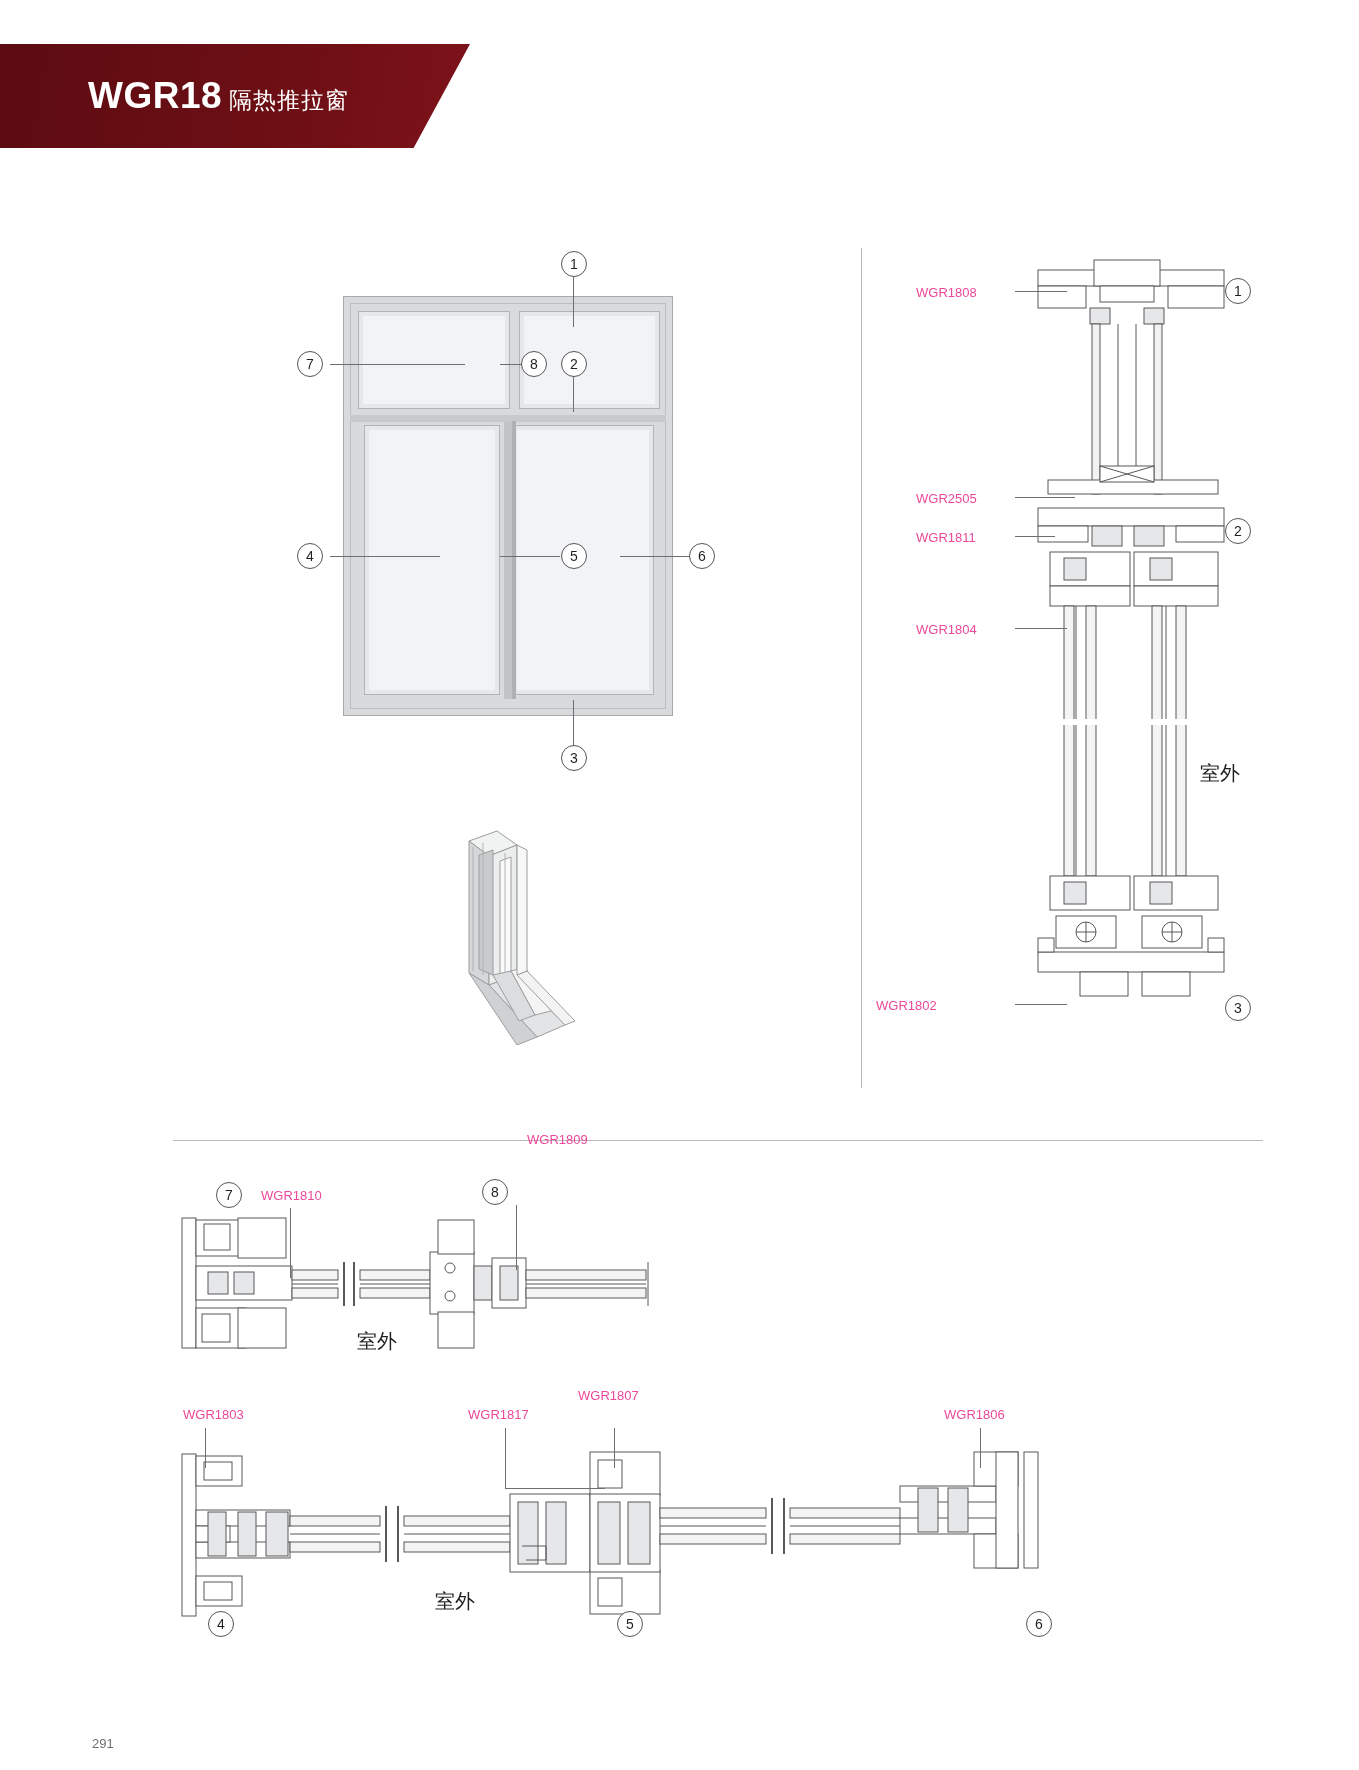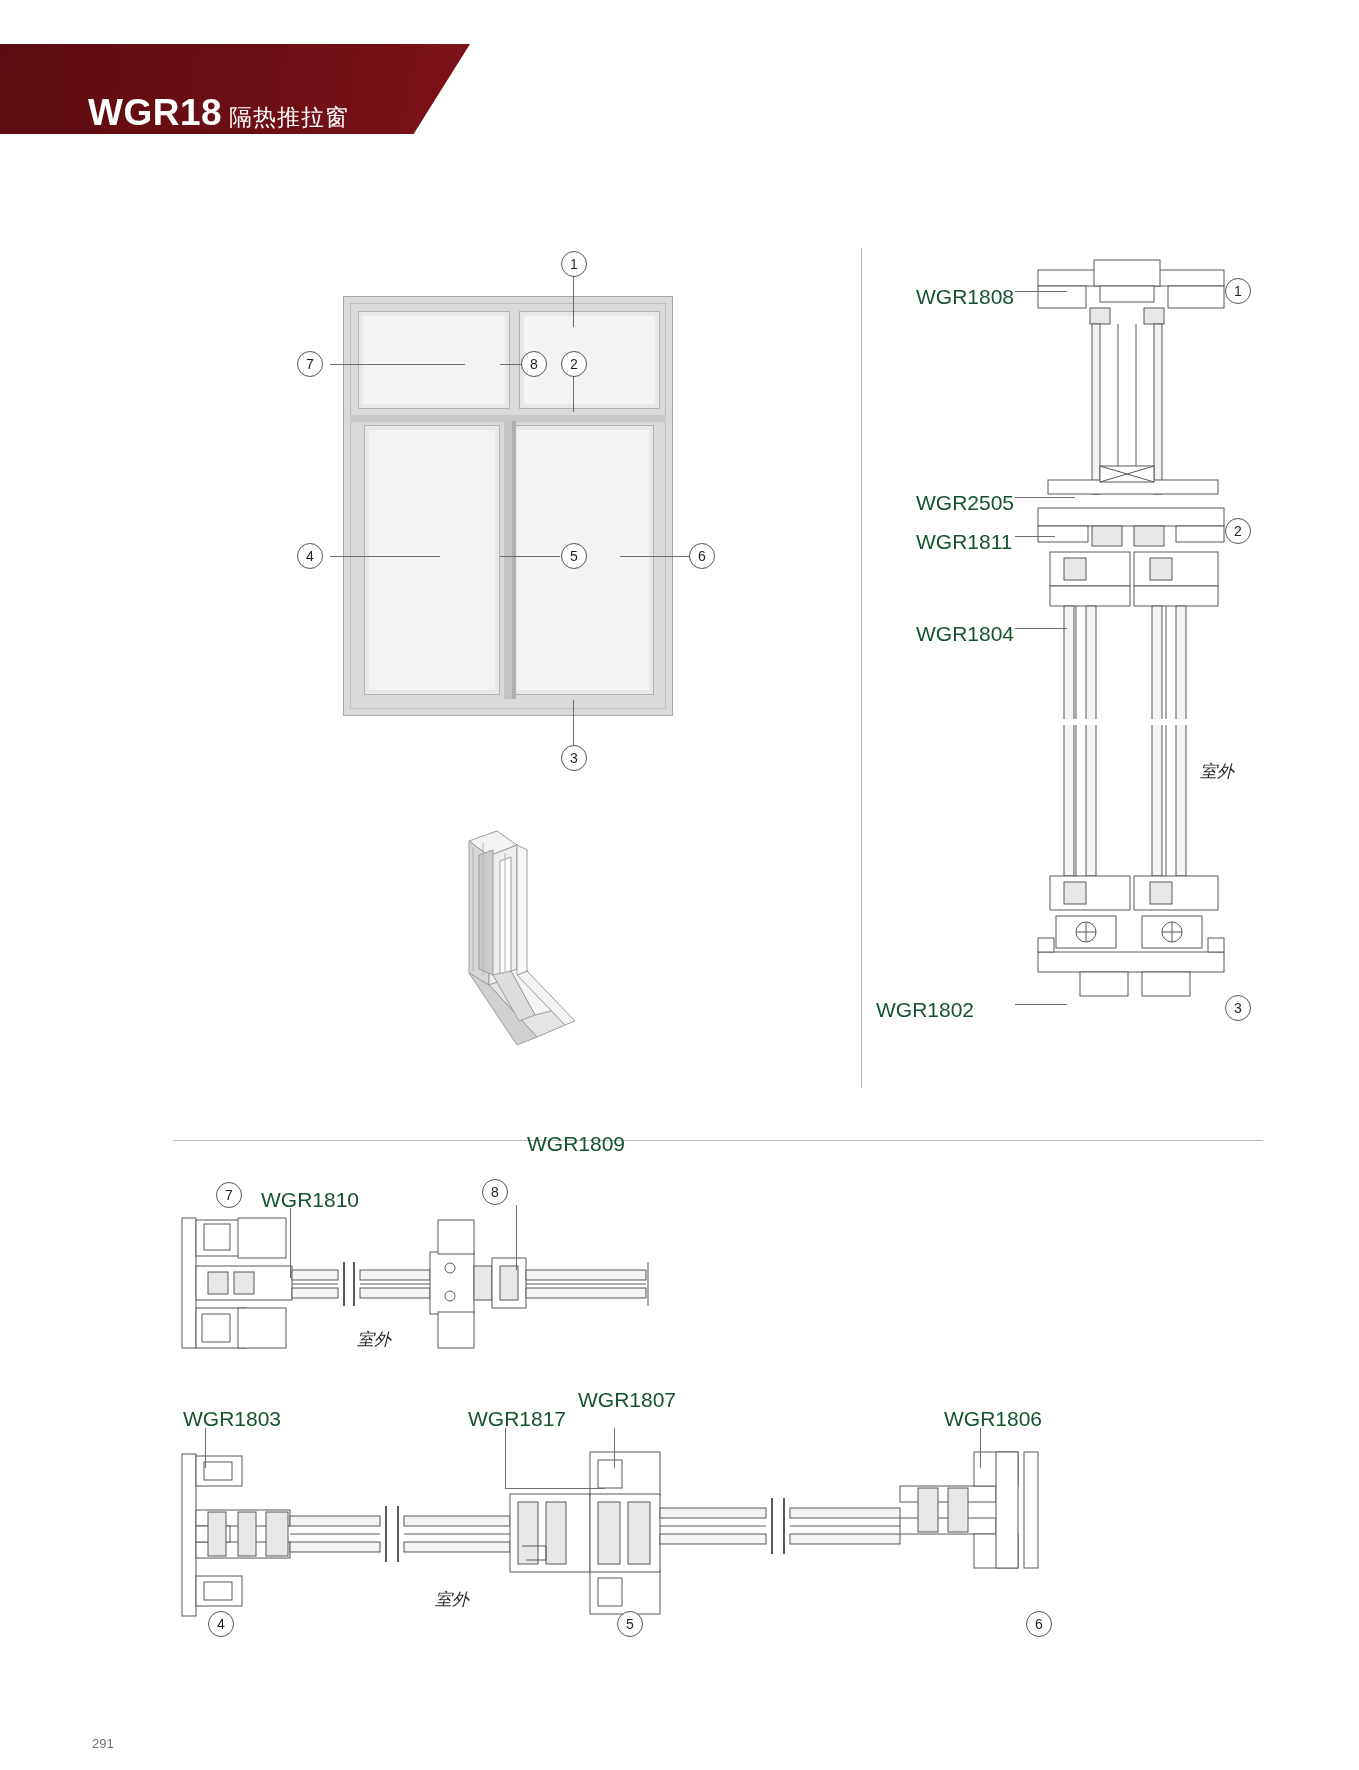--- a/index.html
+++ b/index.html
@@ -15,25 +15,25 @@
     color: #231f20;
     overflow: hidden;
   }
 
   
   .header-banner {
     position: absolute;
     left: 0;
     top: 44px;
     width: 470px;
-    height: 90px;
+    height: 104px;
     background: linear-gradient(100deg, #5c0c12 0%, #6d0f15 60%, #7d1219 100%);
     clip-path: polygon(0 0, 100% 0, 88% 100%, 0 100%);
     display: flex;
-    align-items: flex-end;
+    align-items: center;
   }
   .header-title {
     color: #ffffff;
     margin-left: 88px;
     white-space: nowrap;
     display: flex;
     align-items: baseline;
   }
   .header-code {
     font-size: 37px;
@@ -70,32 +70,31 @@
   .leader.h { height: 1px; }
   .leader.v { width: 1px; }
 
   .divider {
     position: absolute;
     background: #b9babc;
   }
 
   .code-label {
     position: absolute;
-    font-size: 21px;
-    color: #14532d;
+    font-size: 13px;
+    color: #ec4899;
     white-space: nowrap;
     z-index: 6;
   }
   .cn-label {
     position: absolute;
-    font-size: 17px;
+    font-size: 20px;
     color: #231f20;
     white-space: nowrap;
     z-index: 6;
-    font-style: italic;
   }
 
   
   .window-elev {
     position: absolute;
     left: 343px;
     top: 296px;
     width: 330px;
     height: 420px;
     background: #d9dadb;

